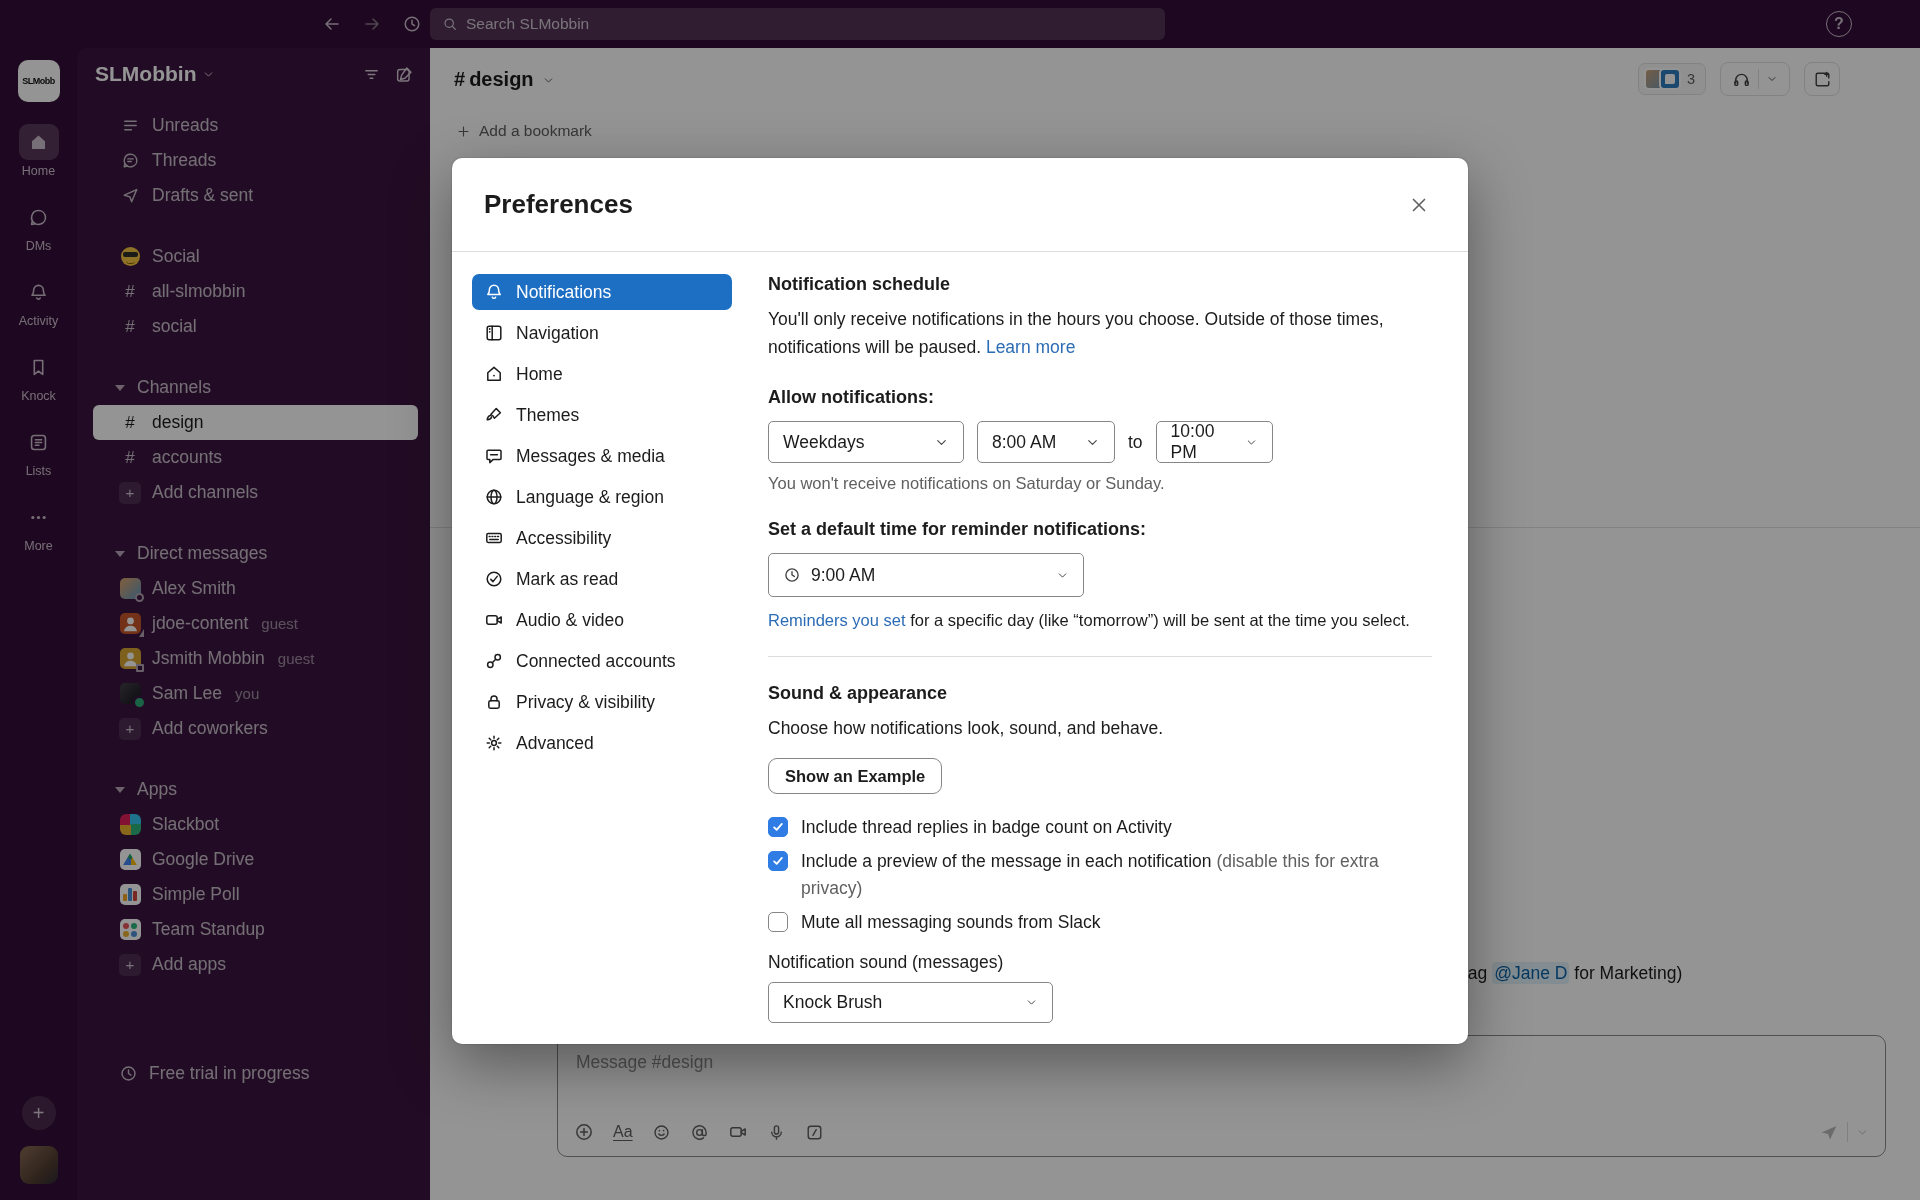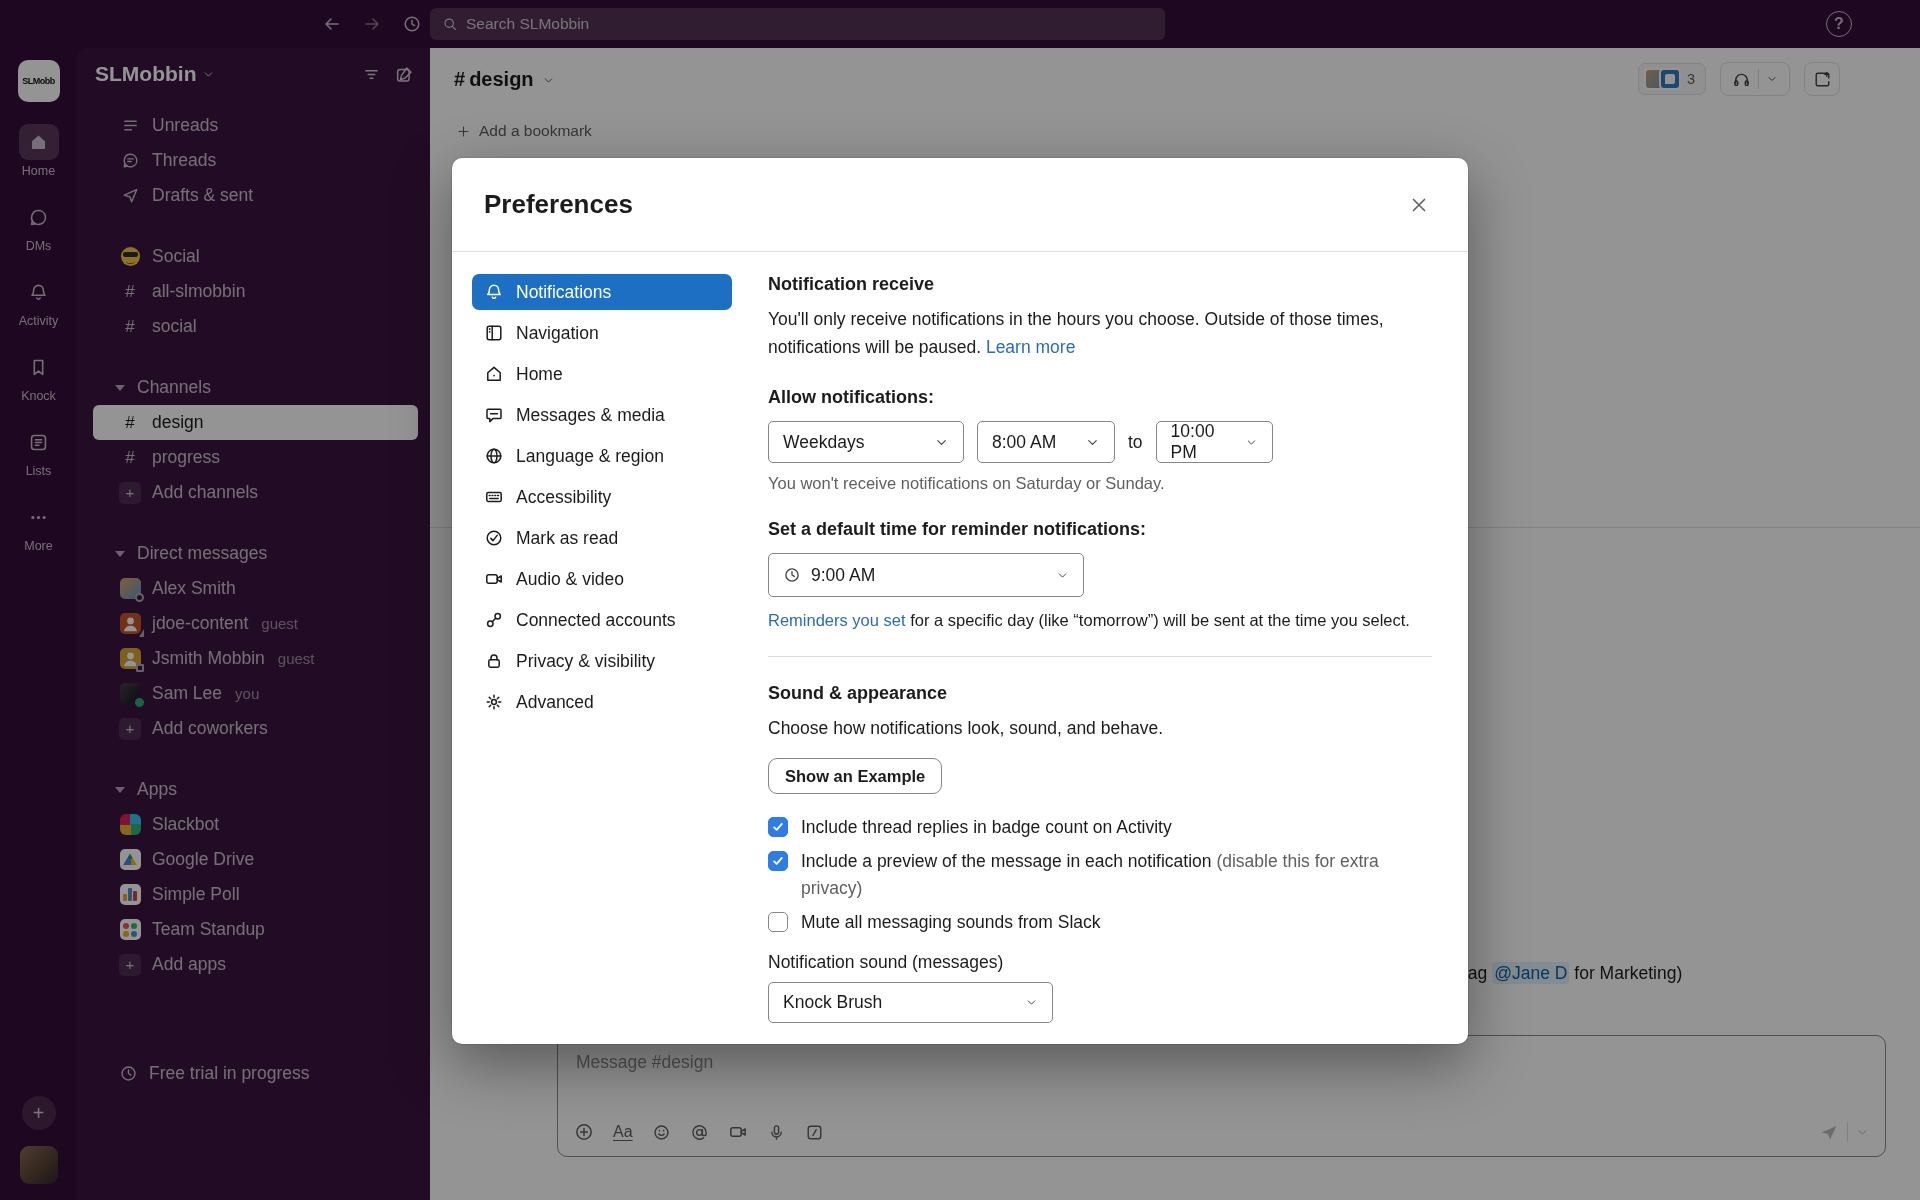--- a/index.html
+++ b/index.html
@@ -298,21 +298,21 @@
         <div class="sb-sec">
           <span class="caret"></span>
           <span>Channels</span>
         </div>
         <div class="sb-row sel">
           <span class="sb-icon hash">#</span>
           <span>design</span>
         </div>
         <div class="sb-row">
           <span class="sb-icon hash">#</span>
-          <span>progress</span>
+          <span>accounts</span>
         </div>
         <div class="sb-row">
           <span class="sb-icon">
               <span class="plusbox">+</span>
             </span>
           <span>Add channels</span>
         </div>
         <div class="sb-gap"></div>
         <div class="sb-sec">
           <span class="caret"></span>
@@ -551,20 +551,27 @@
       </div>
       <div class="pnav-item">
         <svg class="ico pnav-ico" width="20" height="20" viewBox="0 0 20 20">
             <path d="M3.8 8.8 10 3.4l6.2 5.4v7.4H3.8Z"></path>
             <circle cx="10" cy="11.6" r=".9" fill="currentColor" stroke="none"></circle>
           </svg>
         <span>Home</span>
       </div>
       <div class="pnav-item">
         <svg class="ico pnav-ico" width="20" height="20" viewBox="0 0 20 20">
+            <path d="m12.2 3.6 4.2 4.2-6 5.4c-.5-1.8-1.8-3.1-3.6-3.6Z"></path>
+            <path d="M6.4 10.4c-1.9.4-3 1.9-3.2 4.4 2.5-.2 4-1.1 4.6-3"></path>
+          </svg>
+        <span>Themes</span>
+      </div>
+      <div class="pnav-item">
+        <svg class="ico pnav-ico" width="20" height="20" viewBox="0 0 20 20">
             <path d="M4 4.2h12a1 1 0 0 1 1 1v7.2a1 1 0 0 1-1 1H9.2L5.8 16.6v-3.2H4a1 1 0 0 1-1-1V5.2a1 1 0 0 1 1-1Z"></path>
             <path d="M6.6 8.8h6.8"></path>
           </svg>
         <span>Messages &amp; media</span>
       </div>
       <div class="pnav-item">
         <svg class="ico pnav-ico" width="20" height="20" viewBox="0 0 20 20">
             <circle cx="10" cy="10" r="6.8"></circle>
             <ellipse cx="10" cy="10" rx="3" ry="6.8"></ellipse>
             <path d="M3.2 10h13.6"></path>
@@ -610,21 +617,21 @@
       <div class="pnav-item">
         <svg class="ico pnav-ico" width="20" height="20" viewBox="0 0 20 20">
             <circle cx="10" cy="10" r="2.4"></circle>
             <path d="M10 3.2v2.1M10 14.7v2.1M3.2 10h2.1M14.7 10h2.1M5.2 5.2l1.5 1.5M13.3 13.3l1.5 1.5M14.8 5.2l-1.5 1.5M6.7 13.3l-1.5 1.5"></path>
           </svg>
         <span>Advanced</span>
       </div>
     </nav>
 
     <section class="pref-content">
-      <div class="h3">Notification receive</div>
+      <div class="h3">Notification schedule</div>
       <div class="para">
         <span>You'll only receive notifications in the hours you choose. Outside of those times, notifications will be paused. </span><span class="link">Learn more</span>
       </div>
 
       <div class="lbl">Allow notifications:</div>
       <div class="row-selects">
         <div class="selbox sel-day">
           <span>Weekdays</span>
           <svg class="ico chev" width="15" height="15" viewBox="0 0 20 20">
               <path d="m5 7.5 5 5 5-5"></path>

